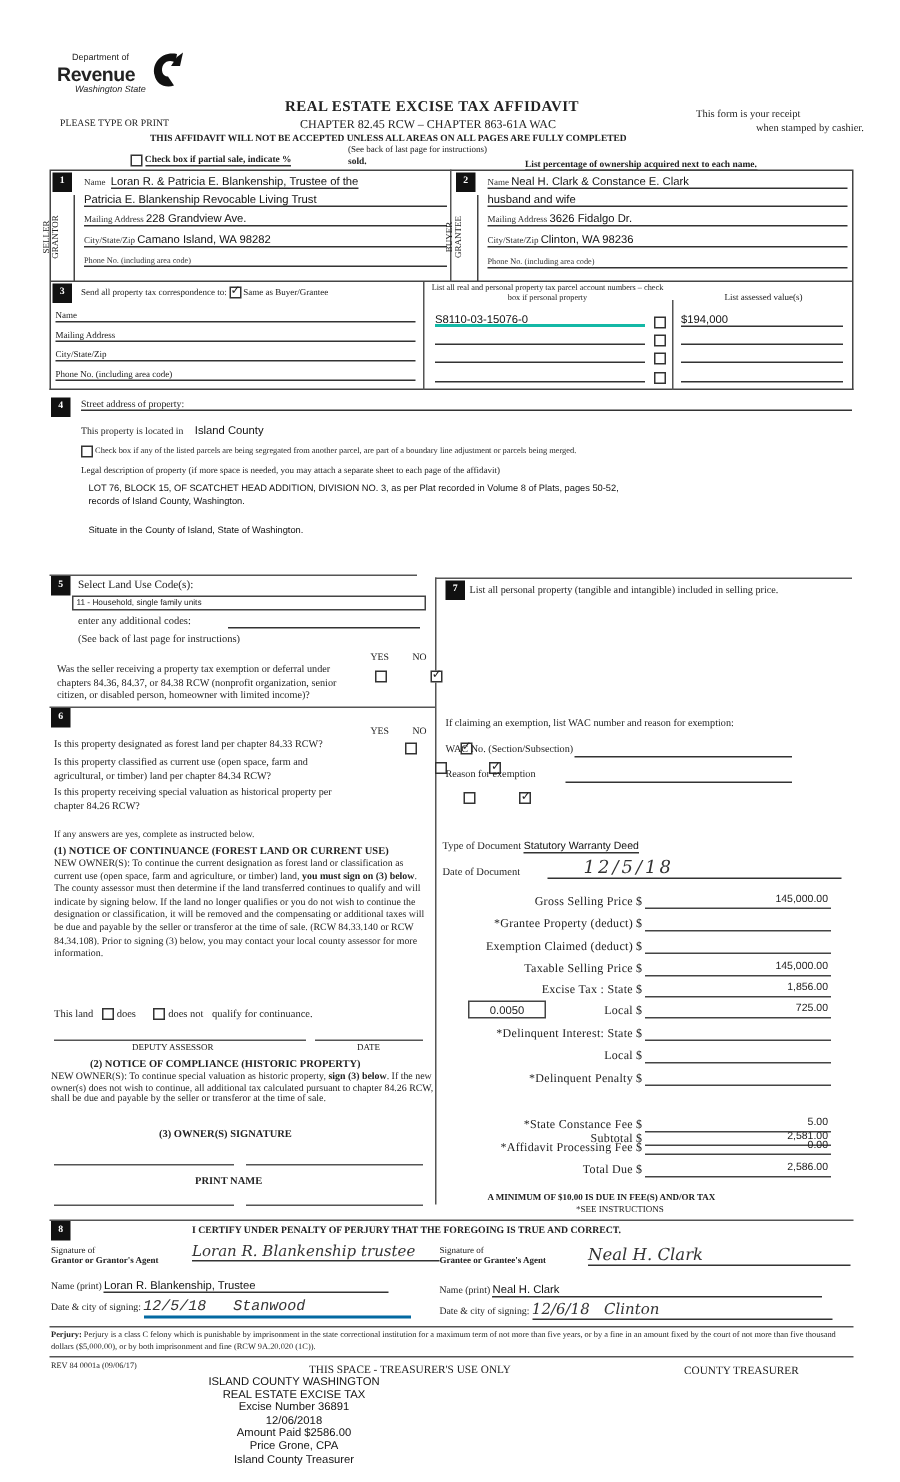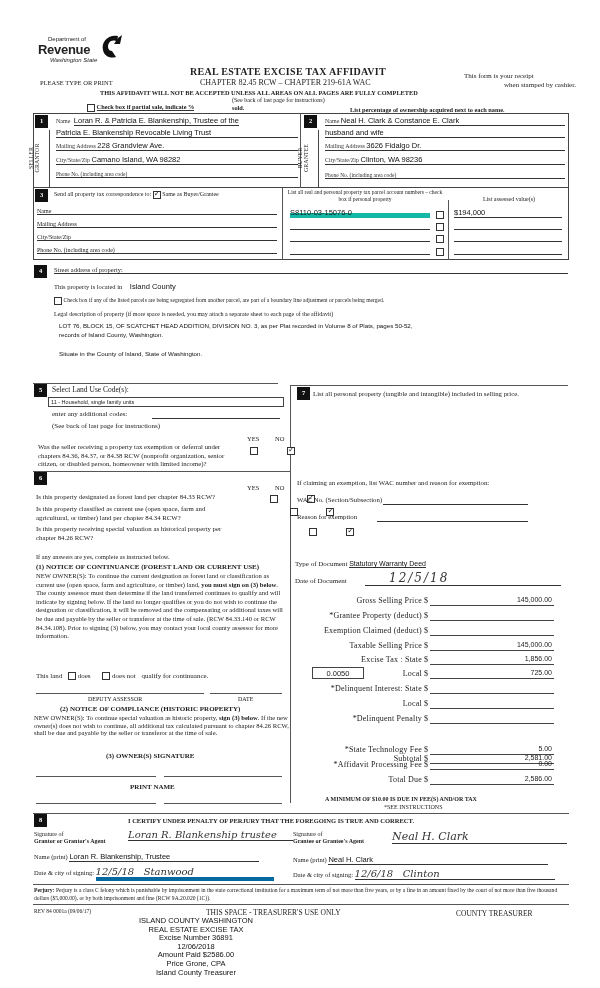--- a/index.html
+++ b/index.html
@@ -34,21 +34,21 @@
   <div class="abs sans" style="left:0px;top:12px;font-size:13px;font-weight:bold;letter-spacing:-0.3px;">Revenue</div>
   <div class="abs sans" style="left:12px;top:27px;font-size:6px;font-style:italic;">Washington State</div>
   <svg class="abs" style="left:60px;top:2px;" width="26" height="28" viewBox="0 0 26 28">
     <path d="M20 4 C10 2 3 10 5 18 C6 24 12 27 18 25 L14 19 C10 19 9 14 11 11 C13 8 17 8 19 10 Z" fill="#111"></path>
     <path d="M20 6 L24 3 L22 12 L16 12 Z" fill="#111"></path>
   </svg>
 </div>
 
 <div class="abs" style="left:40px;top:79px;font-size:6.5px;">PLEASE TYPE OR PRINT</div>
 <div class="abs" style="left:190px;top:66px;font-size:10px;font-weight:bold;letter-spacing:0.3px;">REAL ESTATE EXCISE TAX AFFIDAVIT</div>
-<div class="abs" style="left:200px;top:78px;font-size:8px;">CHAPTER 82.45 RCW – CHAPTER 219-61A WAC</div>
+<div class="abs" style="left:200px;top:78px;font-size:8px;">CHAPTER 82.45 RCW – CHAPTER 863-61A WAC</div>
 <div class="abs" style="left:464px;top:72px;font-size:7px;">This form is your receipt</div>
 <div class="abs" style="left:464px;top:81px;font-size:7px;margin-left:40px;">when stamped by cashier.</div>
 <div class="abs" style="left:100px;top:89px;font-size:6.3px;font-weight:bold;">THIS AFFIDAVIT WILL NOT BE ACCEPTED UNLESS ALL AREAS ON ALL PAGES ARE FULLY COMPLETED</div>
 <div class="abs" style="left:232px;top:97px;font-size:6px;">(See back of last page for instructions)</div>
 <div class="abs" style="left:87px;top:103px;font-size:6.3px;font-weight:bold;">
   <span class="cb"></span>
   <span class="uline">Check box if partial sale, indicate %</span>
 </div>
 <div class="abs" style="left:232px;top:104px;font-size:6.3px;font-weight:bold;">sold.</div>
 <div class="abs uline" style="left:350px;top:106px;font-size:6.3px;font-weight:bold;">List percentage of ownership acquired next to each name.</div>
@@ -121,21 +121,21 @@
 </div>
 <div class="abs" style="left:37px;top:208px;width:240px;font-size:6px;border-bottom:1px solid #333;"><span>Name</span></div>
 <div class="abs" style="left:37px;top:221px;width:240px;font-size:6px;border-bottom:1px solid #333;"><span>Mailing Address</span></div>
 <div class="abs" style="left:37px;top:234px;width:240px;font-size:6px;border-bottom:1px solid #333;"><span>City/State/Zip</span></div>
 <div class="abs" style="left:37px;top:247px;width:240px;font-size:6px;border-bottom:1px solid #333;"><span>Phone No. (including area code)</span></div>
 
 <div class="abs" style="left:285px;top:189px;width:160px;font-size:5.5px;text-align:center;line-height:6.5px;">List all real and personal property tax parcel account numbers – check box if personal property</div>
 <div class="abs" style="left:450px;top:196px;width:118px;font-size:6px;text-align:center;">List assessed value(s)</div>
 
 <div class="abs" style="left:290px;top:208px;">
-  <span class="abs fill" style="left:0;top:0;width:140px;border-bottom:5px solid #14b8a6;font-size:7.5px;height:10px;">S8110-03-15076-0</span>
+  <span class="abs fill" style="left:0;top:0;width:140px;border-bottom:2px solid #14b8a6;font-size:7.5px;height:10px;">S8110-03-15076-0</span>
   <span class="abs cb" style="left:146px;top:2px;"></span>
   <span class="abs fill" style="left:164px;top:0;width:108px;border-bottom:1px solid #333;font-size:7.5px;height:10px;">$194,000</span>
 </div>
 <div class="abs" style="left:290px;top:222px;">
   <span class="abs" style="left:0;top:0;width:140px;border-bottom:1px solid #333;height:8px;"></span>
   <span class="abs cb" style="left:146px;top:0px;"></span>
   <span class="abs" style="left:164px;top:0;width:108px;border-bottom:1px solid #333;height:8px;"></span>
 </div>
 <div class="abs" style="left:290px;top:234px;">
   <span class="abs" style="left:0;top:0;width:140px;border-bottom:1px solid #333;height:8px;"></span>
@@ -300,21 +300,21 @@
     <span class="fl">*Delinquent Penalty</span>
     <span class="fd">$</span>
     <span class="fv"></span>
   </div>
 <div class="fee-row" style="top:730px;margin-top:24px;">
     <span class="fl">Subtotal</span>
     <span class="fd">$</span>
     <span class="fv">2,581.00</span>
   </div>
 <div class="fee-row" style="top:745px;">
-    <span class="fl">*State Technology Fee</span>
+    <span class="fl">*State Constance Fee</span>
     <span class="fd">$</span>
     <span class="fv">5.00</span>
   </div>
 <div class="fee-row" style="top:760px;">
     <span class="fl">*Affidavit Processing Fee</span>
     <span class="fd">$</span>
     <span class="fv">0.00</span>
   </div>
 <div class="fee-row" style="top:775px;">
     <span class="fl">Total Due</span>
@@ -344,21 +344,21 @@
 <div class="abs" style="left:34px;top:852px;width:240px;font-size:6.5px;">
   <span>Name (print)</span>
   <span class="fill" style="font-size:7.5px;display:inline-block;width:190px;border-bottom:1px solid #333;">Loran R. Blankenship, Trustee</span>
 </div>
 <div class="abs" style="left:293px;top:855px;width:275px;font-size:6.5px;">
   <span>Name (print)</span>
   <span class="fill" style="font-size:7.5px;display:inline-block;width:220px;border-bottom:1px solid #333;">Neal H. Clark</span>
 </div>
 <div class="abs" style="left:34px;top:866px;width:255px;font-size:6.5px;">
   <span>Date &amp; city of signing:</span>
-  <span class="hand" style="font-size:10px;display:inline-block;width:178px;border-bottom:4px solid #0369a1;white-space:pre;">12/5/18   Stanwood</span>
+  <span class="hand" style="font-size:10px;display:inline-block;width:178px;border-bottom:2px solid #0369a1;white-space:pre;font-family:Liberation Mono, monospace;">12/5/18   Stanwood</span>
 </div>
 <div class="abs" style="left:293px;top:868px;width:275px;font-size:6.5px;">
   <span>Date &amp; city of signing:</span>
   <span class="hand" style="font-size:10px;display:inline-block;width:200px;border-bottom:1px solid #333;white-space:pre;">12/6/18   Clinton</span>
 </div>
 
 <div class="hline" style="left:33px;top:884px;width:536px;"></div>
 <div class="abs" style="left:34px;top:887px;width:535px;font-size:5.6px;line-height:7.5px;">
   <b>Perjury:</b><span> Perjury is a class C felony which is punishable by imprisonment in the state correctional institution for a maximum term of not more than five years, or by a fine in an amount fixed by the court of not more than five thousand dollars ($5,000.00), or by both imprisonment and fine (RCW 9A.20.020 (1C)).</span>
 </div>

